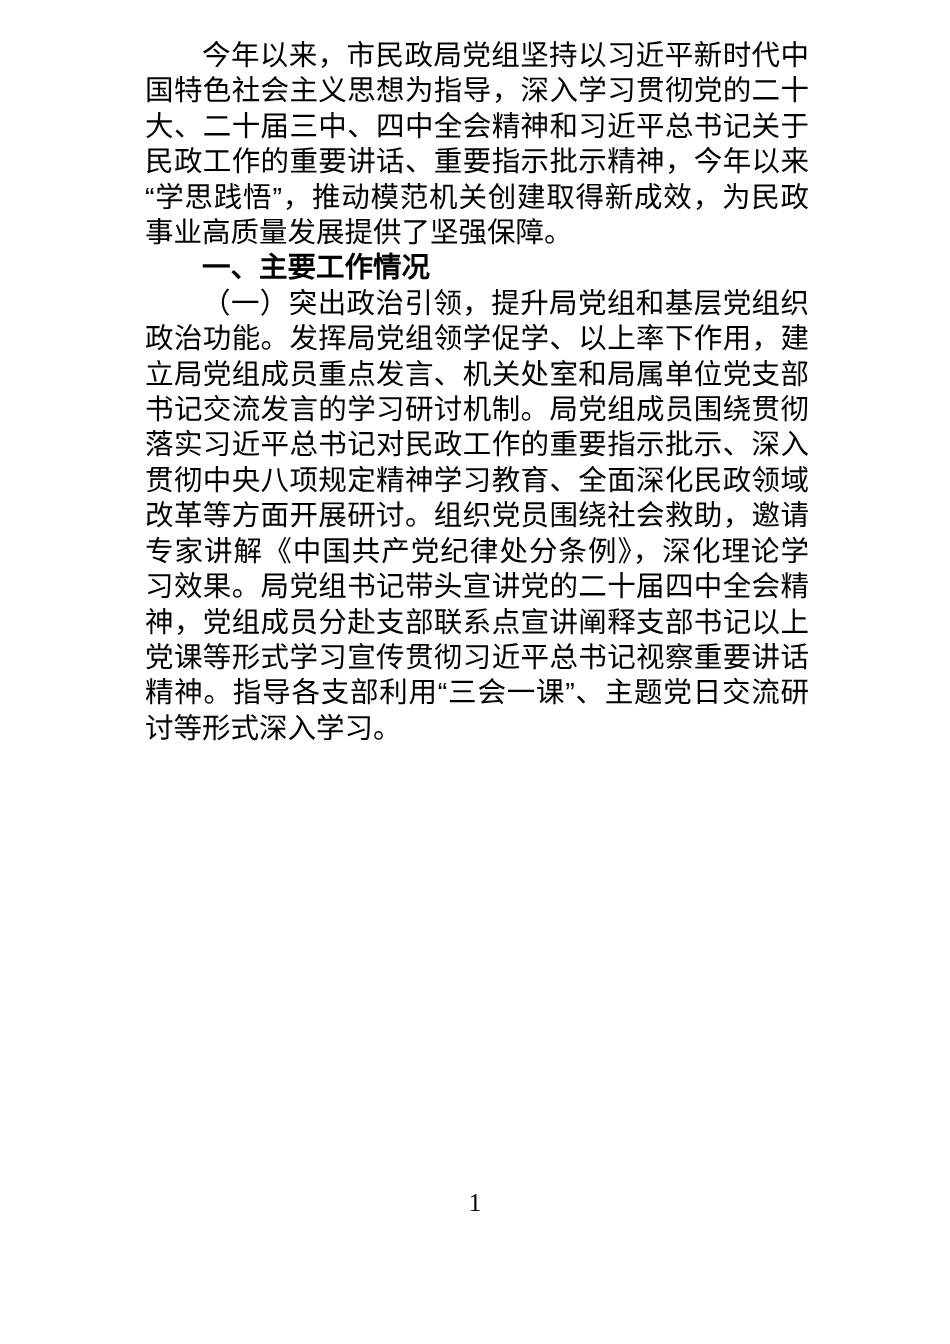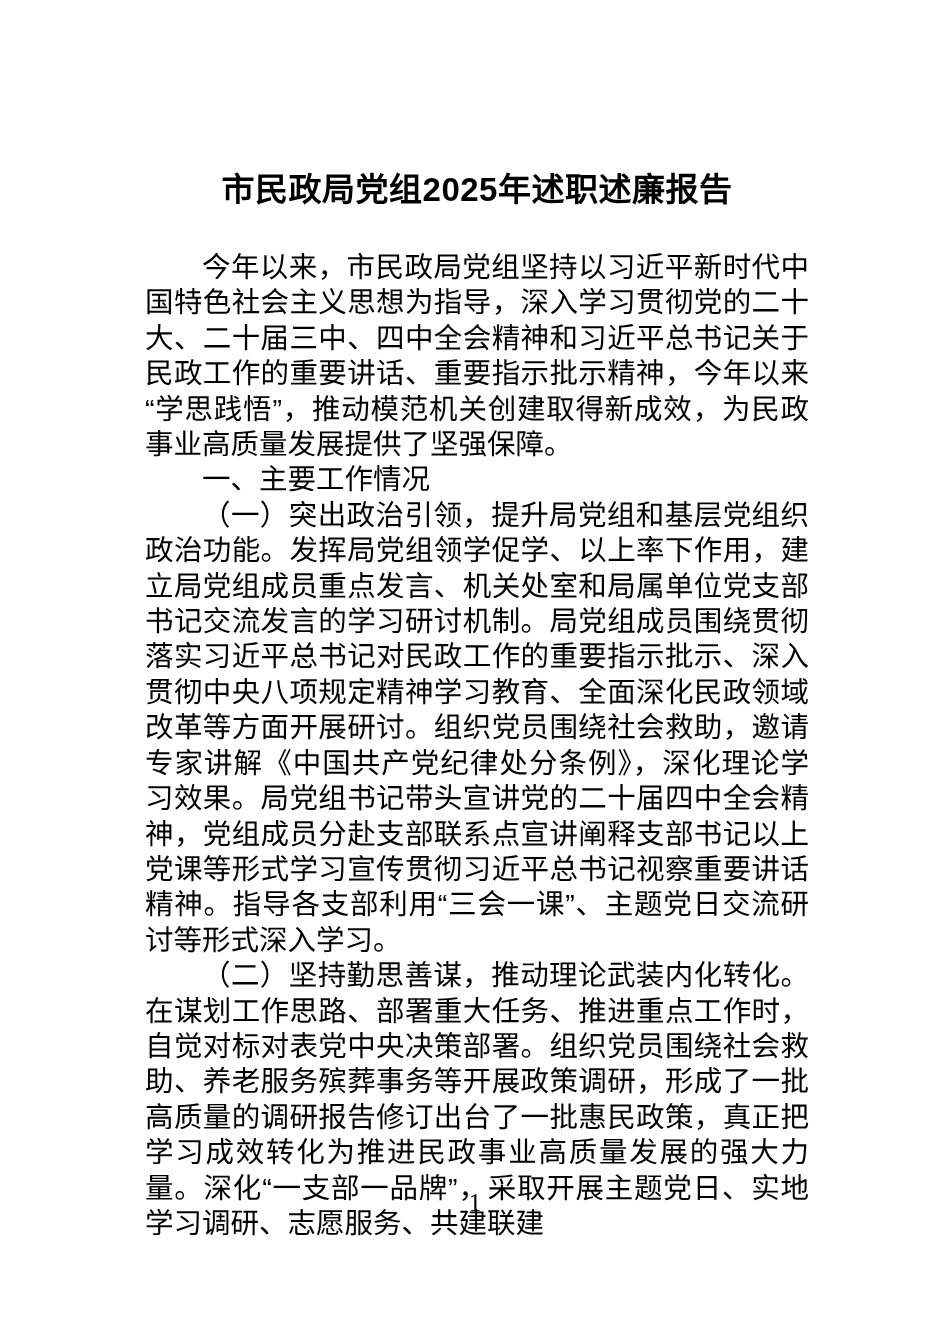--- a/index.html
+++ b/index.html
@@ -52,21 +52,21 @@
     line-height: 35.4px;
     font-weight: 400;
     text-align: justify;
     text-justify: inter-ideograph;
     text-indent: 2em;
     letter-spacing: 0px;
     word-break: break-all;
   }
 
   p.para.heading {
-    font-weight: 400;
+    font-weight: 700;
   }
 
   .page-number {
     position: absolute;
     left: 0;
     right: 0;
     top: 1188px;
     text-align: center;
     font-size: 25px;
     line-height: 30px;
@@ -75,29 +75,27 @@
     color: #000000;
   }
 </style>
 </head>
 <body>
 
 <div class="page">
 
   <div class="content">
 
-    <h1 class="doc-title">市民政局党组2025年述职述廉报告</h1>
 
     <div class="body-block">
       <p class="para">今年以来，市民政局党组坚持以习近平新时代中国特色社会主义思想为指导，深入学习贯彻党的二十大、二十届三中、四中全会精神和习近平总书记关于民政工作的重要讲话、重要指示批示精神，今年以来“学思践悟”，推动模范机关创建取得新成效，为民政事业高质量发展提供了坚强保障。</p>
 
       <p class="para heading">一、主要工作情况</p>
 
       <p class="para">（一）突出政治引领，提升局党组和基层党组织政治功能。发挥局党组领学促学、以上率下作用，建立局党组成员重点发言、机关处室和局属单位党支部书记交流发言的学习研讨机制。局党组成员围绕贯彻落实习近平总书记对民政工作的重要指示批示、深入贯彻中央八项规定精神学习教育、全面深化民政领域改革等方面开展研讨。组织党员围绕社会救助，邀请专家讲解《中国共产党纪律处分条例》，深化理论学习效果。局党组书记带头宣讲党的二十届四中全会精神，党组成员分赴支部联系点宣讲阐释支部书记以上党课等形式学习宣传贯彻习近平总书记视察重要讲话精神。指导各支部利用“三会一课”、主题党日交流研讨等形式深入学习。</p>
 
-      <p class="para">（二）坚持勤思善谋，推动理论武装内化转化。在谋划工作思路、部署重大任务、推进重点工作时，自觉对标对表党中央决策部署。组织党员围绕社会救助、养老服务殡葬事务等开展政策调研，形成了一批高质量的调研报告修订出台了一批惠民政策，真正把学习成效转化为推进民政事业高质量发展的强大力量。深化“一支部一品牌”，采取开展主题党日、实地学习调研、志愿服务、共建联建</p>
     </div>
 
   </div>
 
   <div class="page-number">1</div>
 
 </div>
 
 </body></html>

